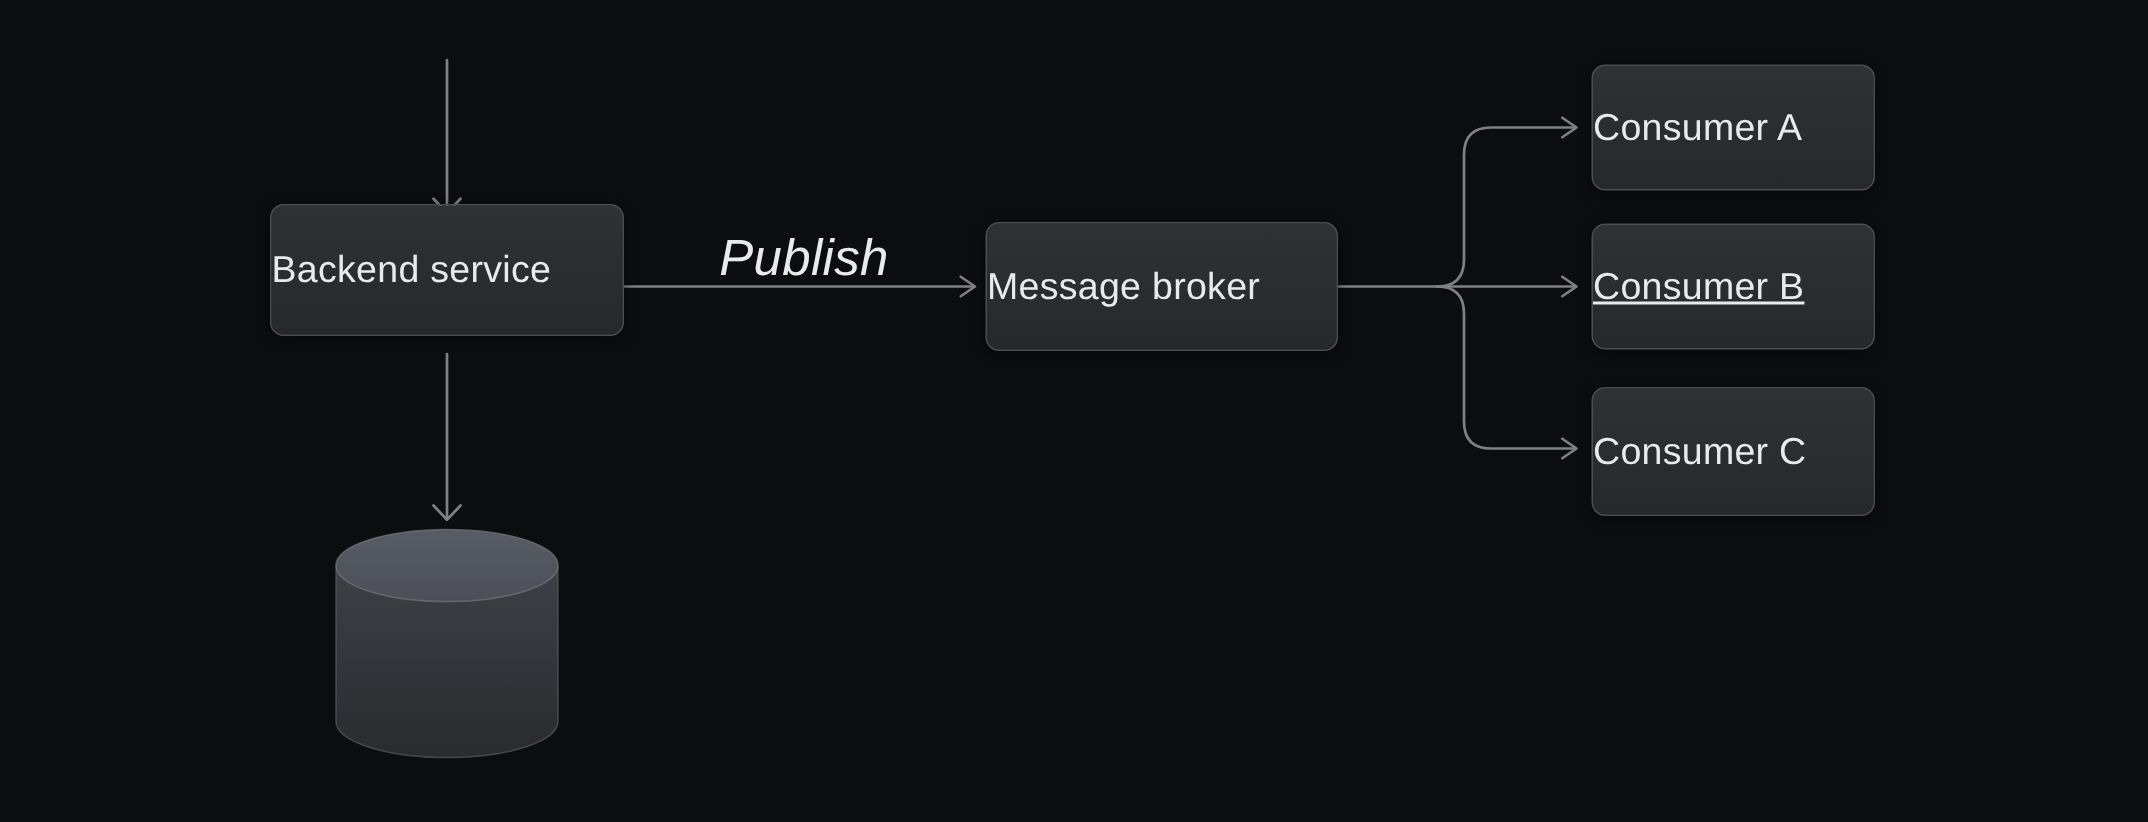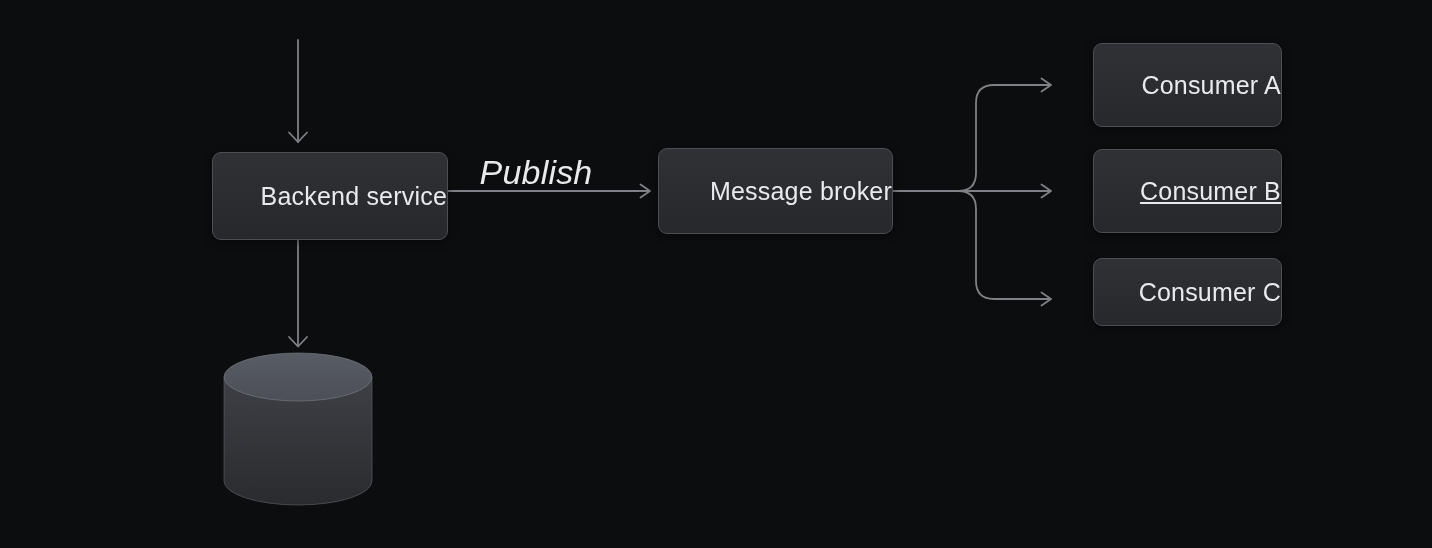--- a/index.html
+++ b/index.html
@@ -34,36 +34,35 @@
     stroke: var(--line);
     stroke-width: 1.8;
     fill: none;
     stroke-linecap: round;
     stroke-linejoin: round;
   }
   .node {
     position: absolute;
     display: flex;
     align-items: center;
-    justify-content: flex-end;
+    justify-content: flex-start;
     background: linear-gradient(180deg, var(--node-fill-top) 0%, var(--node-fill-bottom) 100%);
     border: 1px solid var(--node-border);
     border-radius: 9px;
     box-shadow: 0 2px 8px rgba(0,0,0,0.5);
     color: var(--text);
     font-size: 25px;
     letter-spacing: 0.2px;
     white-space: nowrap;
-    margin-left: 32px;
   }
-  .node-backend   { left: 180px;  top: 152px; width: 236px; height: 88px; }
-  .node-broker    { left: 626px;  top: 148px; width: 235px; height: 86px; padding-left: 16px; }
+  .node-backend   { left: 180px;  top: 136px; width: 236px; height: 88px; }
+  .node-broker    { left: 657px;  top: 148px; width: 235px; height: 86px; }
   .node-consumer-a{ left: 1061px; top: 43px;  width: 189px; height: 84px; }
   .node-consumer-b{ left: 1061px; top: 149px; width: 189px; height: 84px; text-decoration: underline; }
-  .node-consumer-c{ left: 1061px; top: 258px; width: 189px; height: 68px; }
+  .node-consumer-c{ left: 1061px; top: 258px; width: 189px; height: 86px; }
   .edge-label {
     position: absolute;
     color: var(--text);
     font-size: 34px;
     line-height: 30px;
     letter-spacing: 0.2px;
     white-space: nowrap;
     font-style: italic;
   }
   .label-publish { left: 420px; top: 157px; width: 232px; text-align: center; }

